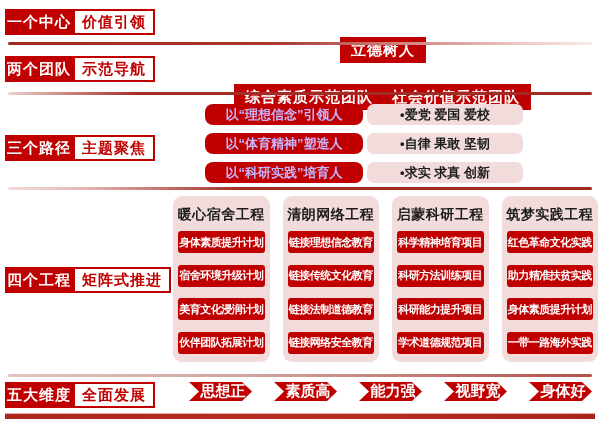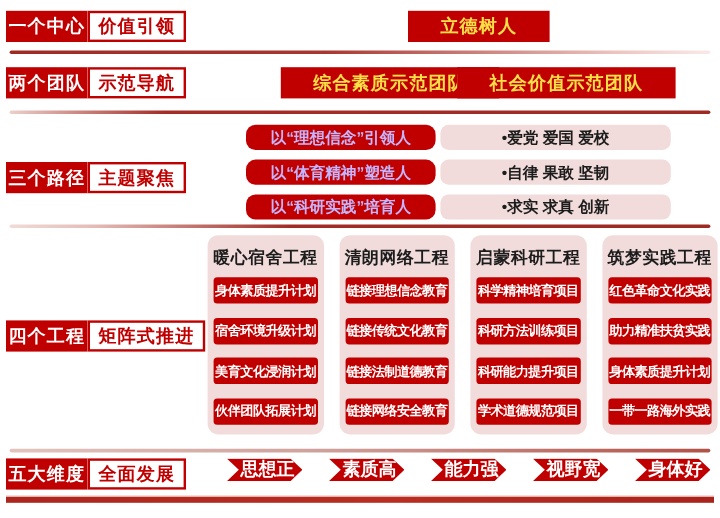--- a/index.html
+++ b/index.html
@@ -13,38 +13,38 @@
     background:var(--red,#c00000);color:#fff;font-size:15px;font-weight:bold;
     display:flex;align-items:center;justify-content:center;padding:0 2px;letter-spacing:1px;white-space:nowrap;
   }
   .pair-white{
     background:#fff;color:var(--red,#c00000);border:2px solid var(--red,#c00000);
     font-size:15px;font-weight:bold;display:flex;align-items:center;justify-content:center;
     padding:0 7px;letter-spacing:1px;white-space:nowrap;box-sizing:border-box;
   }
   
   .banner{
-    position:absolute;height:26px;background:var(--red,#c00000);color:#fde047;
+    position:absolute;height:26px;background:var(--red,#c00000);color:#ffffff;
     font-size:15px;font-weight:bold;display:flex;align-items:center;justify-content:center;
-    padding:0 27px;letter-spacing:1px;white-space:nowrap;
+    padding:0 11px;letter-spacing:1px;white-space:nowrap;margin-top:28px;
   }
   
   .divider{position:absolute;left:8px;right:8px;height:3px;border-radius:2px;}
   .d1{background:linear-gradient(to right,#9e2a23 0%,#a83730 45%,#eec9c4 88%,#f8eae8 100%);}
   .d2{background:linear-gradient(to right,#ecd0cb 0%,#a42e27 22%,#9e2a23 100%);}
   .d3{background:linear-gradient(to right,#f1dbd7 0%,#e4bcb7 12%,#a22c25 40%,#9e2a23 100%);}
   .d4{background:linear-gradient(to right,#e2c4bf 0%,#cfa09a 45%,#b25147 100%);height:3px;}
   .d5{left:5px;right:5px;height:5px;border-top:1px solid #e3aaa3;background:linear-gradient(to right,#ac261d 0%,#b92d22 55%,#a8241b 100%);border-radius:0;}
   
   .path-red{
     position:absolute;width:158px;height:21px;background:var(--red,#c00000);border-radius:8px;
     color:#c4b5fd;font-size:13px;font-weight:bold;display:flex;align-items:center;justify-content:center;white-space:nowrap;
   }
   .path-pink{
-    position:absolute;width:192px;height:21px;background:var(--pink,#f2dcdb);border-radius:7px;
+    position:absolute;width:156px;height:21px;background:var(--pink,#f2dcdb);border-radius:7px;
     color:var(--dark-text,#1c1c1c);font-size:13px;font-weight:bold;display:flex;align-items:center;justify-content:center;white-space:nowrap;
   }
   
   .cards{position:absolute;left:173px;top:196px;width:425px;height:166px;display:flex;gap:13px;}
   .card{
     flex:1;background:var(--pink,#f2dcdb);border-radius:9px;display:flex;flex-direction:column;
     padding:7px 0 8px 0;box-sizing:border-box;
   }
   .card-title{
     color:var(--dark-text,#1c1c1c);font-size:14px;font-weight:bold;text-align:center;

